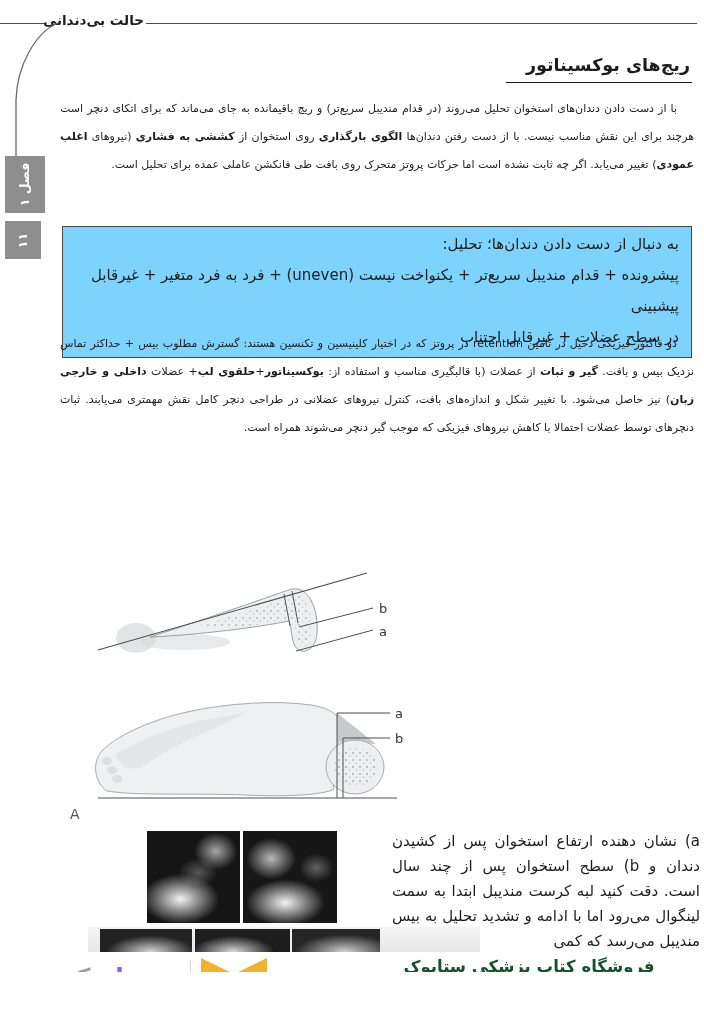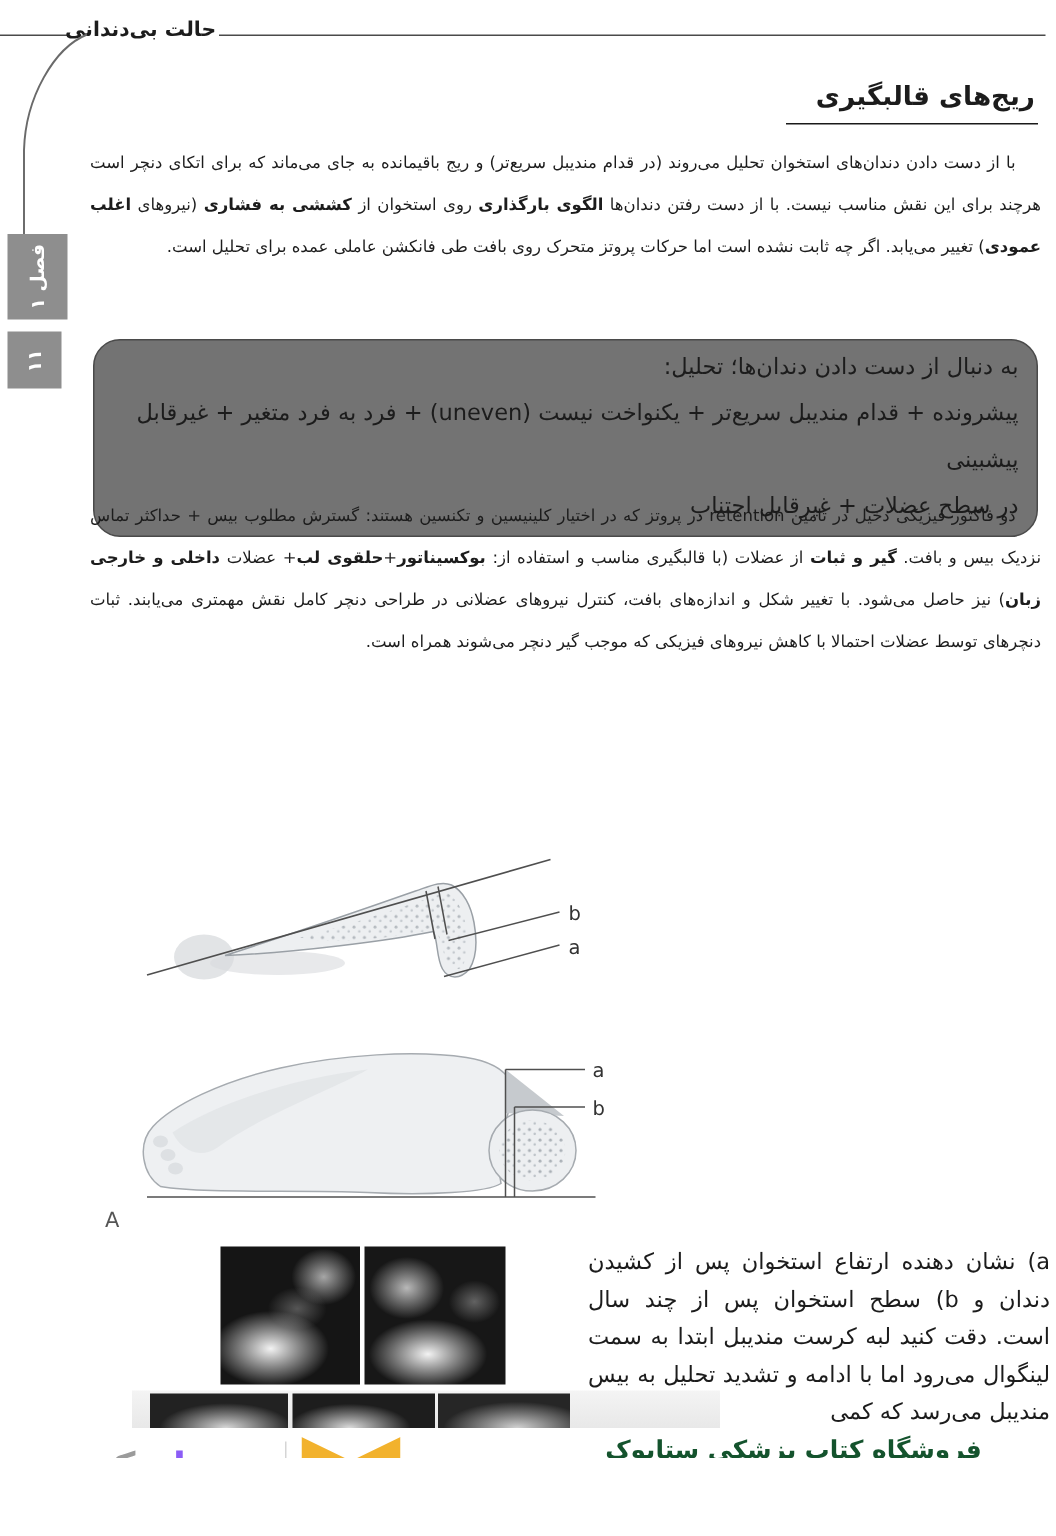--- a/index.html
+++ b/index.html
@@ -40,21 +40,21 @@
     position:absolute; right:10px; left:60px;
     direction:rtl; text-align:justify; text-indent:17px;
     font-size:11px; line-height:28px;
   }
   .para .seg-b { font-weight:bold; }
   .para-1 { top:95px; }
   .para-2 { top:330px; }
   .para-3 { top:489px; }
   .note-box {
     position:absolute; right:12px; left:62px; top:226px;
-    background:#737373; border:1px solid #4a4a4a; border-radius:18px;
+    background:#7dd3fc; border:1px solid #4a4a4a; border-radius:0;
     direction:rtl; font-size:15px; line-height:31px; padding:2px 12px 4px 12px;
   }
   
   .fig-svg { position:absolute; }
   .fig-top { left:80px; top:560px; }
   .fig-bottom { left:85px; top:695px; }
   .panel-letter { position:absolute; left:70px; top:806px; font-size:14px; color:#555; }
   .xray { position:absolute; background:#151515; }
   .xray-1 { left:147px; top:831px; width:93px; height:92px;
     background:
@@ -111,21 +111,21 @@
     <path d="M58,3 C36,12 17,45 16,80 L16,136" fill="none" stroke="#6a6a6a" stroke-width="1.3"></path>
   </svg>
 
   <div class="side-tab tab-chapter">
     <span>فصل ۱</span>
   </div>
   <div class="side-tab tab-pagenum">
     <span>۱۱</span>
   </div>
 
-  <div class="section-heading">ریج‌های قالبگیری</div>
+  <div class="section-heading">ریج‌های بوکسیناتور</div>
 
   <p class="para para-1"><span>با از دست دادن دندان‌های استخوان تحلیل می‌روند (در قدام مندیبل سریع‌تر) و ریج باقیمانده به جای می‌ماند که برای اتکای دنچر است هرچند برای این نقش مناسب نیست. با از دست رفتن دندان‌ها </span><span class="seg-b">الگوی بارگذاری</span><span> روی استخوان از </span><span class="seg-b">کششی به فشاری</span><span> (نیروهای </span><span class="seg-b">اغلب عمودی</span><span>) تغییر می‌یابد. اگر چه ثابت نشده است اما حرکات پروتز متحرک روی بافت طی فانکشن عاملی عمده برای تحلیل است.</span></p>
 
   <div class="note-box">
     <div>به دنبال از دست دادن دندان‌ها؛ تحلیل:</div>
     <div>پیشرونده + قدام مندیبل سریع‌تر + یکنواخت نیست (uneven) + فرد به فرد متغیر + غیرقابل پیشبینی</div>
     <div>در سطح عضلات + غیرقابل اجتناب</div>
   </div>
 
   <p class="para para-2"><span>دو فاکتور فیزیکی دخیل در تامین retention در پروتز که در اختیار کلینیسین و تکنسین هستند: گسترش مطلوب بیس + حداکثر تماس نزدیک بیس و بافت. </span><span class="seg-b">گیر و ثبات</span><span> از عضلات (با قالبگیری مناسب و استفاده از: </span><span class="seg-b">بوکسیناتور</span><span>+</span><span class="seg-b">حلقوی لب</span><span>+ عضلات </span><span class="seg-b">داخلی و خارجی زبان</span><span>) نیز حاصل می‌شود. با تغییر شکل و اندازه‌های بافت، کنترل نیروهای عضلانی در طراحی دنچر کامل نقش مهمتری می‌یابند. ثبات دنچرهای توسط عضلات احتمالا با کاهش نیروهای فیزیکی که موجب گیر دنچر می‌شوند همراه است.</span></p>

